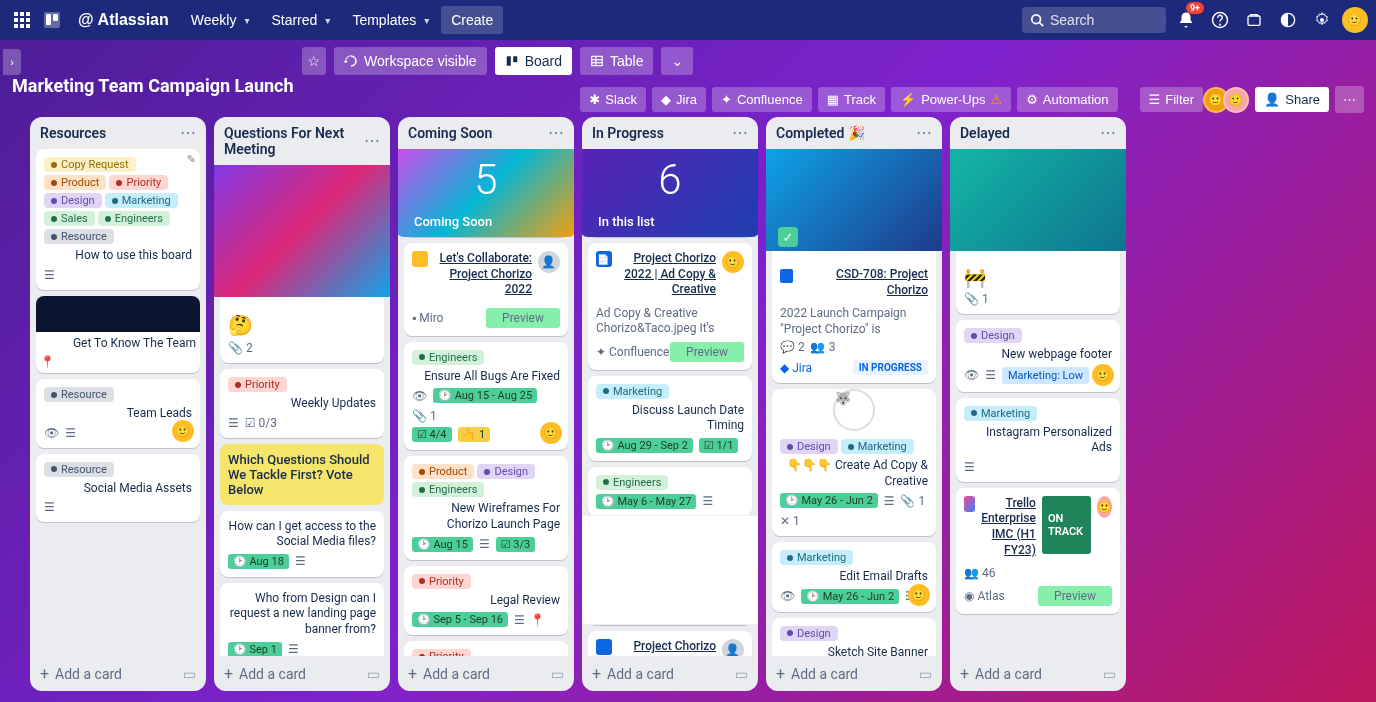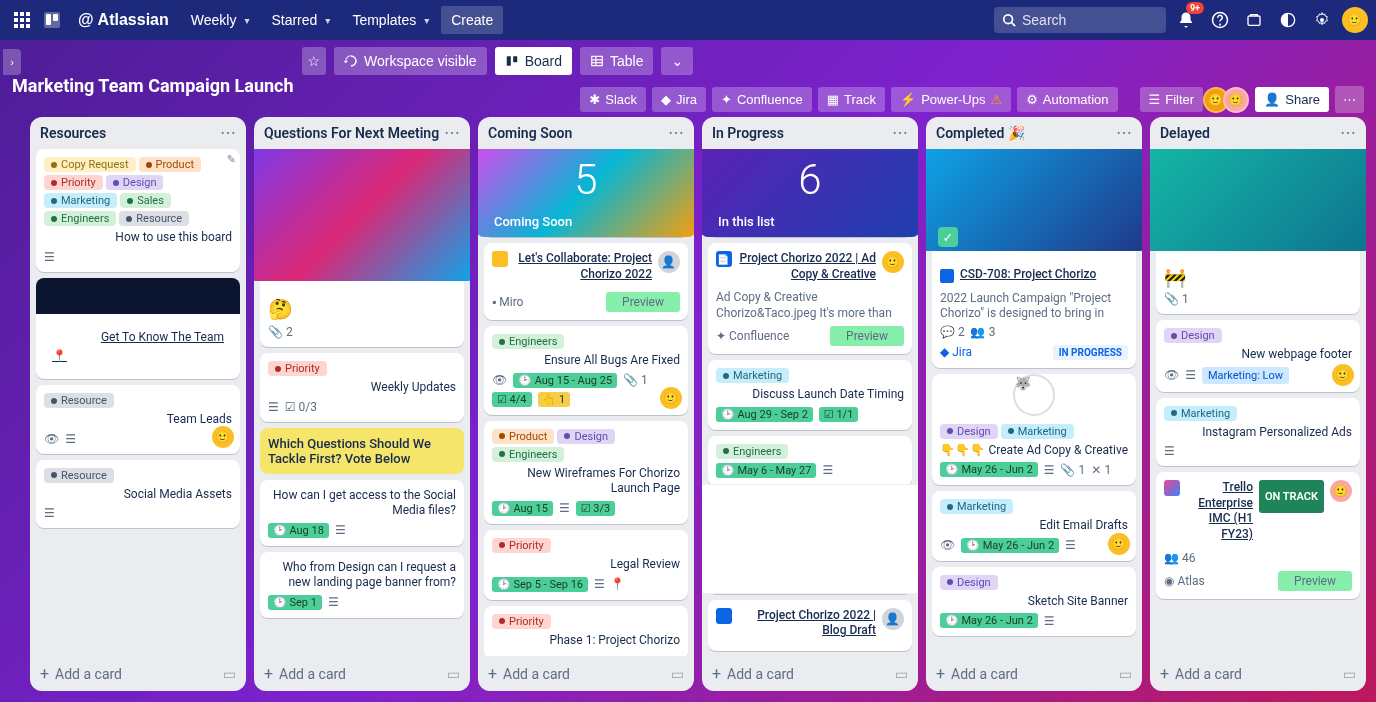--- a/index.html
+++ b/index.html
@@ -35,21 +35,21 @@
   cursor:pointer;
 }
 .topbtn.create { background: rgba(255,255,255,0.18); }
 .chev-down::after { content:"▾"; font-size:10px; margin-left:4px; opacity:.8;}
 .search {
   background: rgba(255,255,255,0.18);
   color:#fff;
   border:none;
   border-radius:4px;
   padding:5px 10px 5px 28px;
-  width:172px;
+  width:144px;
   font-size:14px;
 }
 .search::placeholder{color:#e0e0f0;}
 .search-wrap{position:relative;}
 .search-wrap svg{position:absolute;left:8px;top:6px;}
 .iconbtn { width:28px; height:28px; display:flex;align-items:center;justify-content:center; border-radius:50%; color:#fff; cursor:pointer;}
 .badge { position:relative;}
 .badge-count{position:absolute;top:-4px;right:-4px;background:#f04438;color:#fff;font-size:9px;border-radius:8px;padding:1px 4px;font-weight:bold;}
 .avatar{width:26px;height:26px;border-radius:50%;background:#fbbf24;display:inline-flex;align-items:center;justify-content:center;font-size:12px;}
 .avatar.sm{width:22px;height:22px;}
@@ -61,21 +61,21 @@
 .bbtn{background:rgba(255,255,255,0.25);color:#fff;border:none;padding:6px 10px;border-radius:3px;font-size:14px;display:flex;align-items:center;gap:6px;cursor:pointer;}
 .bbtn.white{background:#fff;color:#172b4d;}
 .expand-btn{position:absolute;left:3px;top:49px;background:rgba(255,255,255,0.25);border:none;color:#fff;width:18px;height:26px;border-radius:0 4px 4px 0;cursor:pointer;font-size:11px;}
 
 .toolbar-row{display:flex;gap:6px;padding:4px 12px 4px 12px;justify-content:flex-end;align-items:center;}
 .tbtn{background:rgba(255,255,255,0.25);color:#fff;border:none;padding:5px 9px;border-radius:3px;font-size:13px;display:flex;align-items:center;gap:5px;cursor:pointer;}
 .tbtn.white{background:#fff;color:#172b4d;}
 .warn-icon{color:#f59e0b;}
 
 .board-canvas{display:flex;gap:8px;padding:0 12px 12px 30px;height:calc(702px - 40px - 42px - 34px);overflow-x:auto;}
-.list{background:#ebecf0;border-radius:12px;width:216px;flex-shrink:0;display:flex;flex-direction:column;max-height:100%;}
+.list{background:#ebecf0;border-radius:12px;width:176px;flex-shrink:0;display:flex;flex-direction:column;max-height:100%;}
 .list-header{display:flex;align-items:center;padding:8px 10px;}
 .list-title{font-weight:600;font-size:14px;flex:1;}
 .list-menu{color:#6b778c;cursor:pointer;font-size:16px;line-height:1;}
 .list-cards{padding:0 6px;overflow-y:auto;flex:1;}
 .card{background:#fff;border-radius:8px;margin-bottom:6px;padding:8px;box-shadow:0 1px 0 rgba(9,30,66,.2);font-size:13px;cursor:pointer;position:relative;}
 .card-cover{height:96px;border-radius:4px;margin:-8px -8px 8px -8px;background:linear-gradient(135deg,#6366f1,#ec4899);display:flex;align-items:flex-end;padding:8px;color:#fff;font-weight:500;}
 .card-cover.blue{background:linear-gradient(135deg,#0ea5e9,#1e3a8a);}
 .card-cover.teal{background:linear-gradient(135deg,#14b8a6,#0e7490);}
 .card-cover.full{margin:-8px;border-radius:8px;}
 .card-cover .big-num{font-size:42px;font-weight:300;width:100%;text-align:center;margin-bottom:20px;}
@@ -101,21 +101,21 @@
 .desc-text{font-size:12px;color:#5e6c84;margin:4px 0;line-height:1.3;max-height:30px;overflow:hidden;}
 .integ-row{display:flex;align-items:center;justify-content:space-between;font-size:12px;color:#5e6c84;margin-top:6px;}
 .integ-row .prev{background:#86efac;padding:3px 16px;border-radius:3px;font-size:12px;}
 .yellow-card{background:#f5e56b;border-radius:8px;margin-bottom:6px;padding:8px;font-size:13px;font-weight:500;}
 .add-card{color:#5e6c84;padding:8px 10px;display:flex;align-items:center;gap:6px;cursor:pointer;font-size:14px;}
 .add-card .plus{font-size:16px;}
 .add-card .tmpl{margin-left:auto;opacity:.6;}
 .mini-img{height:54px;background:linear-gradient(135deg,#e0e7ff,#fce7f3);border-radius:4px;margin:-8px -8px 6px -8px;}
 .av-stack{display:flex;}
 .av-stack .avatar{margin-left:-6px;border:2px solid rgba(255,255,255,.3);}
-.chip-g{background:#1f845a;color:#fff;padding:10px 6px;border-radius:3px;font-size:11px;font-weight:600;}
+.chip-g{background:#1f845a;color:#fff;padding:16px 6px;border-radius:3px;font-size:11px;font-weight:600;}
 .chip-low{background:#cce7ff;color:#0055cc;padding:2px 6px;border-radius:3px;font-size:11px;}
 .chip-status{background:#e9f2ff;color:#0c66e4;padding:2px 6px;border-radius:3px;font-size:10px;font-weight:700;}
 .husky{width:42px;height:42px;border-radius:50%;background:#fff;display:block;margin:0 auto;border:2px solid #ddd;}
 .check-mark{width:20px;height:20px;background:#4bce97;border-radius:4px;color:#fff;display:flex;align-items:center;justify-content:center;font-size:13px;position:absolute;bottom:6px;left:6px;}
 svg{display:inline-block;vertical-align:middle;}
 </style>
 </head>
 <body>
 
 <button class="expand-btn">›</button>
@@ -256,21 +256,21 @@
           <span class="label green">Engineers</span>
           <span class="label black">Resource</span>
         </div>
         <div class="card-title">How to use this board</div>
         <div class="badges-row">
             <span class="b-item">☰</span>
           </div>
       </div>
       <div class="card" style="padding:0;">
         <div style="height:36px;background:#0b1530;border-radius:8px 8px 0 0;"></div>
-        <div style="padding:16px;text-decoration:underline;">
+        <div style="padding:4px;">
           <div class="card-title">Get To Know The Team</div>
           <div class="badges-row">
               <span class="b-item">📍</span>
             </div>
         </div>
       </div>
       <div class="card">
         <div class="labels">
             <span class="label black">Resource</span>
           </div>

